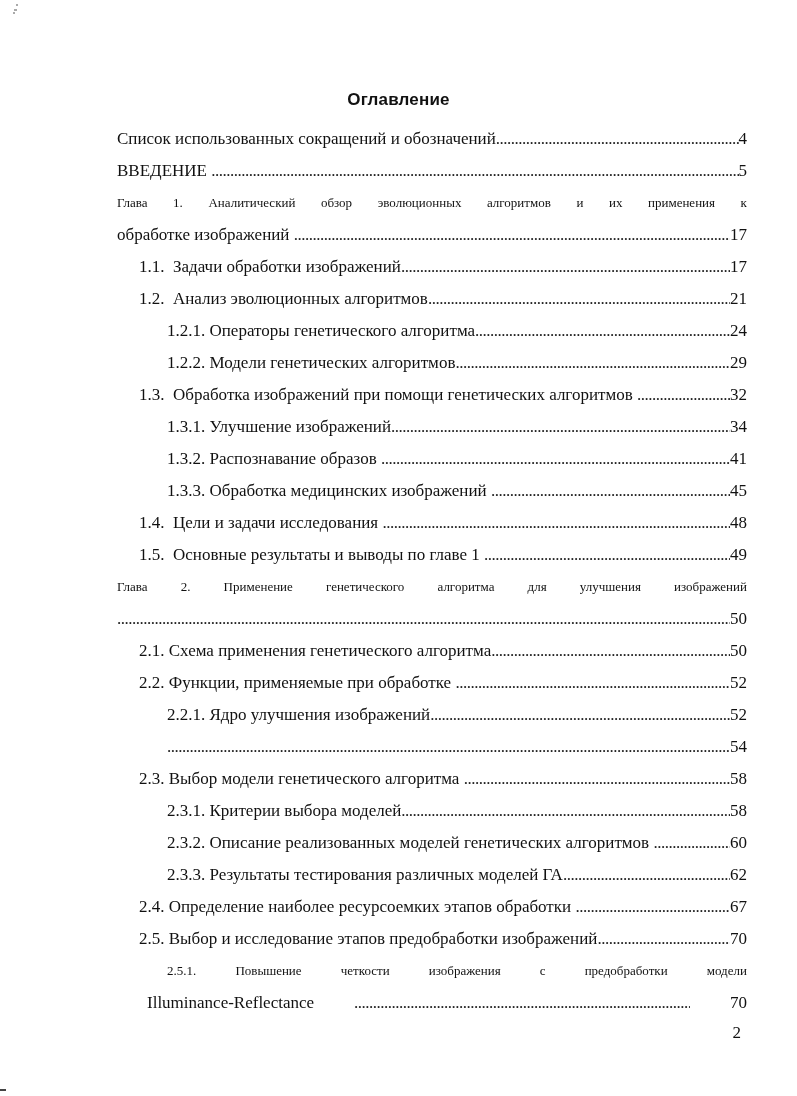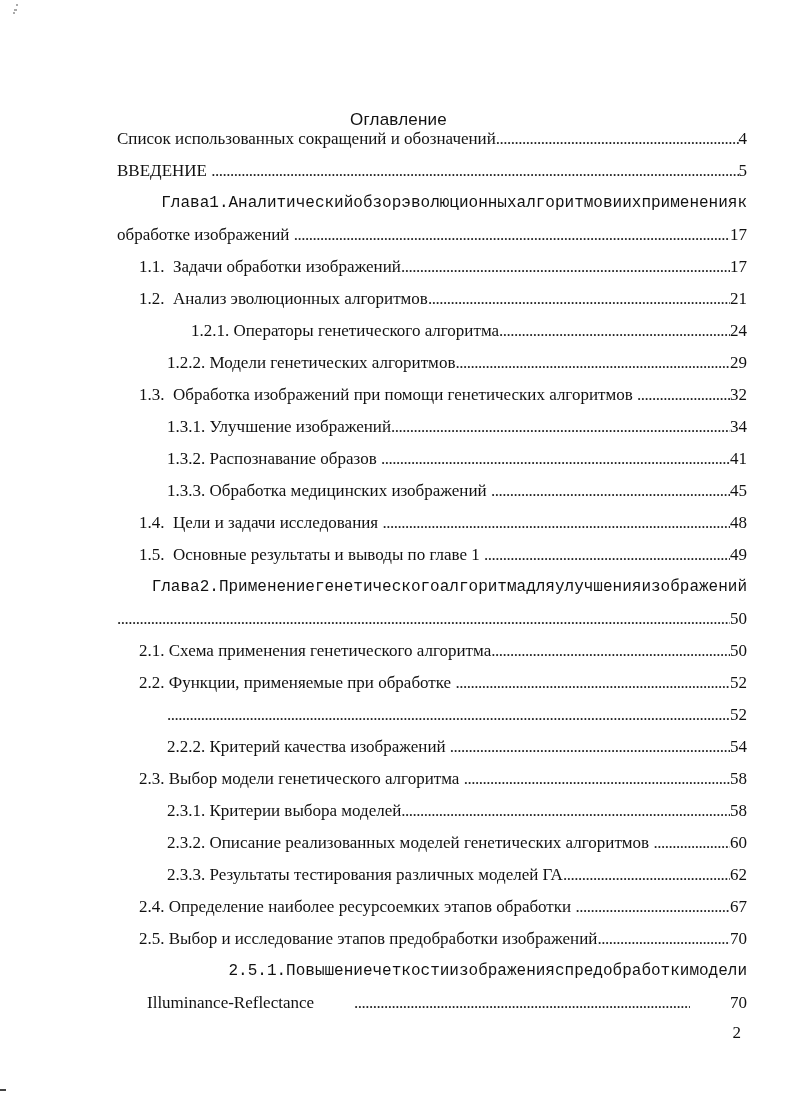--- a/index.html
+++ b/index.html
@@ -2,39 +2,39 @@
 <html><head>
   <meta charset="utf-8">
   <style>
     html, body { margin: 0; padding: 0; }
     body {
       width: 797px; height: 1096px; background: #ffffff; position: relative; overflow: hidden;
       font-family: "Liberation Serif", serif; color: #111;
     }
     .page-title {
       position: absolute; left: 0; width: 797px; top: 90px; text-align: center;
-      font-family: "Liberation Sans", sans-serif; font-weight: normal; font-size: 17px; letter-spacing: 0.2px; margin-top: 20px;
+      font-family: "Liberation Sans", sans-serif; font-weight: bold; font-size: 17px; letter-spacing: 0.2px;
     }
     .toc { position: absolute; left: 117px; top: 124px; width: 630px; }
     .entry {
       height: 32px; line-height: 30px; font-size: 17px; display: flex; align-items: baseline;
       white-space: nowrap;
     }
     .entry .label { flex: 0 0 auto; }
     .leader {
       flex: 1 1 auto; overflow: hidden; white-space: nowrap; font-size: 17px;
       letter-spacing: -0.5px; color: #222;
     }
     .entry .page { flex: 0 0 auto; text-align: right; }
     .lvl0 { padding-left: 0; }
     .lvl1 { padding-left: 22px; }
     .lvl2 { padding-left: 50px; }
     .justify-line {
-      height: 32px; line-height: 30px; font-size: 16px; text-align: justify; text-align-last: justify;
-      white-space: nowrap; display: flex; justify-content: flex-end; font-family: Liberation Mono, monospace;
+      height: 32px; line-height: 30px; font-size: 13px; text-align: justify; text-align-last: justify;
+      white-space: nowrap; display: flex; justify-content: space-between;
     }
     .page-number {
       position: absolute; right: 56px; top: 1023px; font-size: 17px;
     }
     .scan-mark-top { position: absolute; left: 14px; top: 4px; width: 4px; height: 10px; }
     .scan-mark-top span { position: absolute; background: #aaa; }
     .scan-mark-bottom { position: absolute; left: 0; top: 1089px; width: 6px; height: 2px; background: #444; }
   </style>
 </head>
 <body>
@@ -79,21 +79,21 @@
       <span class="label" style="white-space: pre;">1.1.  Задачи обработки изображений</span>
       <span class="leader">................................................................................................................................................................................................................................................................................................................................................................................................................</span>
       <span class="page">17</span>
     </div>
     <div class="entry lvl1">
       <span class="label" style="white-space: pre;">1.2.  Анализ эволюционных алгоритмов</span>
       <span class="leader">................................................................................................................................................................................................................................................................................................................................................................................................................</span>
       <span class="page">21</span>
     </div>
     <div class="entry lvl2">
-      <span class="label" style="white-space: pre; margin-left: 24px;">1.2.1. Операторы генетического алгоритма</span>
+      <span class="label" style="white-space: pre;">1.2.1. Операторы генетического алгоритма</span>
       <span class="leader">................................................................................................................................................................................................................................................................................................................................................................................................................</span>
       <span class="page">24</span>
     </div>
     <div class="entry lvl2">
       <span class="label" style="white-space: pre;">1.2.2. Модели генетических алгоритмов</span>
       <span class="leader">................................................................................................................................................................................................................................................................................................................................................................................................................</span>
       <span class="page">29</span>
     </div>
     <div class="entry lvl1">
       <span class="label" style="white-space: pre;">1.3.  Обработка изображений при помощи генетических алгоритмов </span>
@@ -144,25 +144,25 @@
       <span class="label" style="white-space: pre;">2.1. Схема применения генетического алгоритма</span>
       <span class="leader">................................................................................................................................................................................................................................................................................................................................................................................................................</span>
       <span class="page">50</span>
     </div>
     <div class="entry lvl1">
       <span class="label" style="white-space: pre;">2.2. Функции, применяемые при обработке </span>
       <span class="leader">................................................................................................................................................................................................................................................................................................................................................................................................................</span>
       <span class="page">52</span>
     </div>
     <div class="entry lvl2">
+      <span class="label" style="white-space: pre;">2.2.1. Ядро улучшения изображений</span>
       <span class="leader">................................................................................................................................................................................................................................................................................................................................................................................................................</span>
       <span class="page">52</span>
     </div>
     <div class="entry lvl2">
-      <span class="label" style="white-space: pre;">2.2.2. Критерий качества изображений </span>
       <span class="leader">................................................................................................................................................................................................................................................................................................................................................................................................................</span>
       <span class="page">54</span>
     </div>
     <div class="entry lvl1">
       <span class="label" style="white-space: pre; text-align: right;">2.3. Выбор модели генетического алгоритма </span>
       <span class="leader">................................................................................................................................................................................................................................................................................................................................................................................................................</span>
       <span class="page">58</span>
     </div>
     <div class="entry lvl2">
       <span class="label" style="white-space: pre;">2.3.1. Критерии выбора моделей</span>

